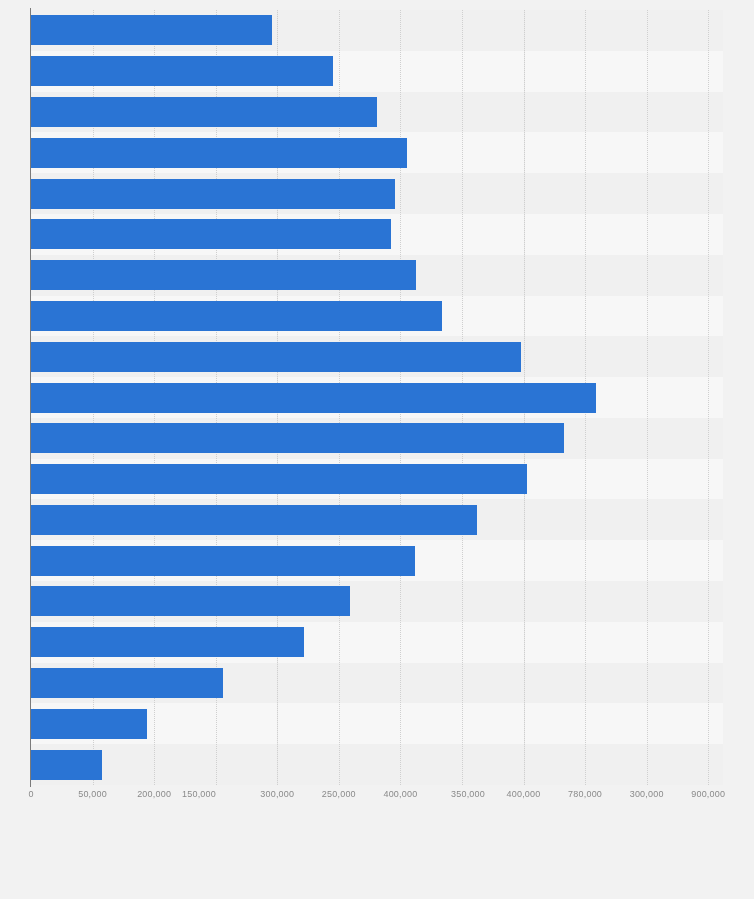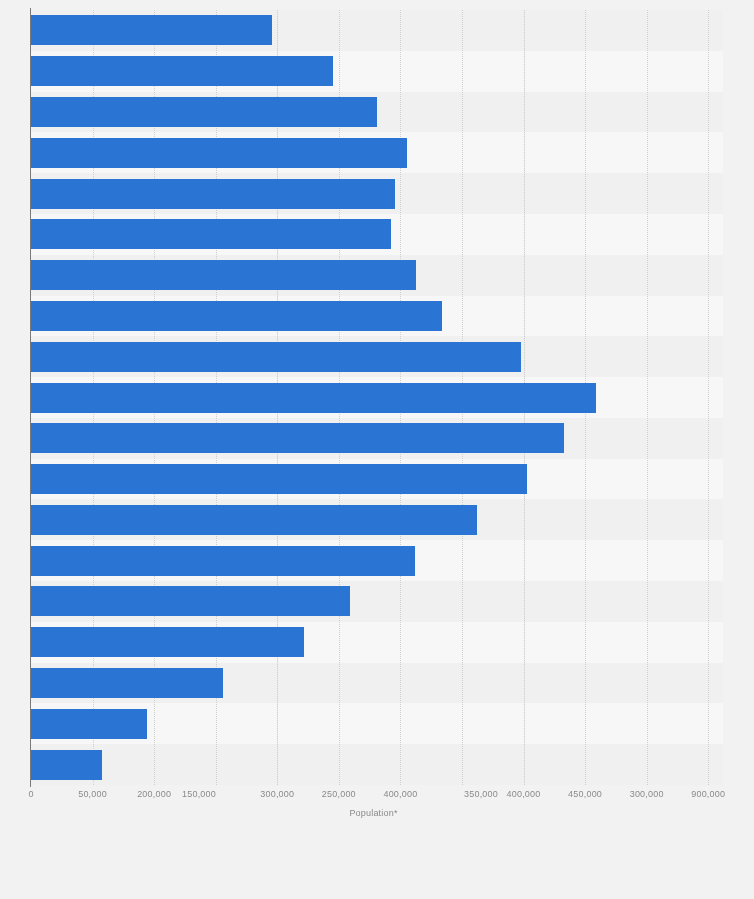--- a/index.html
+++ b/index.html
@@ -174,23 +174,22 @@
   <div id="yaxis"></div>
 
   <div id="xticks">
       <div class="tick-label" style="left: 31px;">0</div>
       <div class="tick-label" style="left: 92.5658px; text-align: right;">50,000</div>
       <div class="tick-label" style="left: 154.132px;">200,000</div>
       <div class="tick-label" style="left: 199px;">150,000</div>
       <div class="tick-label" style="left: 277.263px;">300,000</div>
       <div class="tick-label" style="left: 338.829px;">250,000</div>
       <div class="tick-label" style="left: 400.395px;">400,000</div>
-      <div class="tick-label" style="left: 481px;">350,000</div>
+      <div class="tick-label" style="left: 468px;">350,000</div>
       <div class="tick-label" style="left: 523.527px; text-align: center;">400,000</div>
-      <div class="tick-label" style="left: 585.093px;">450,000</div>
+      <div class="tick-label" style="left: 585.093px;">780,000</div>
       <div class="tick-label" style="left: 646.658px;">300,000</div>
       <div class="tick-label" style="left: 708.224px;">900,000</div>
     </div>
 
-  <div id="xlabel"><span id="xlabel-inner">Population*</span></div>
 
   <div id="footer-band"></div>
 </div>
 
 </body></html>

